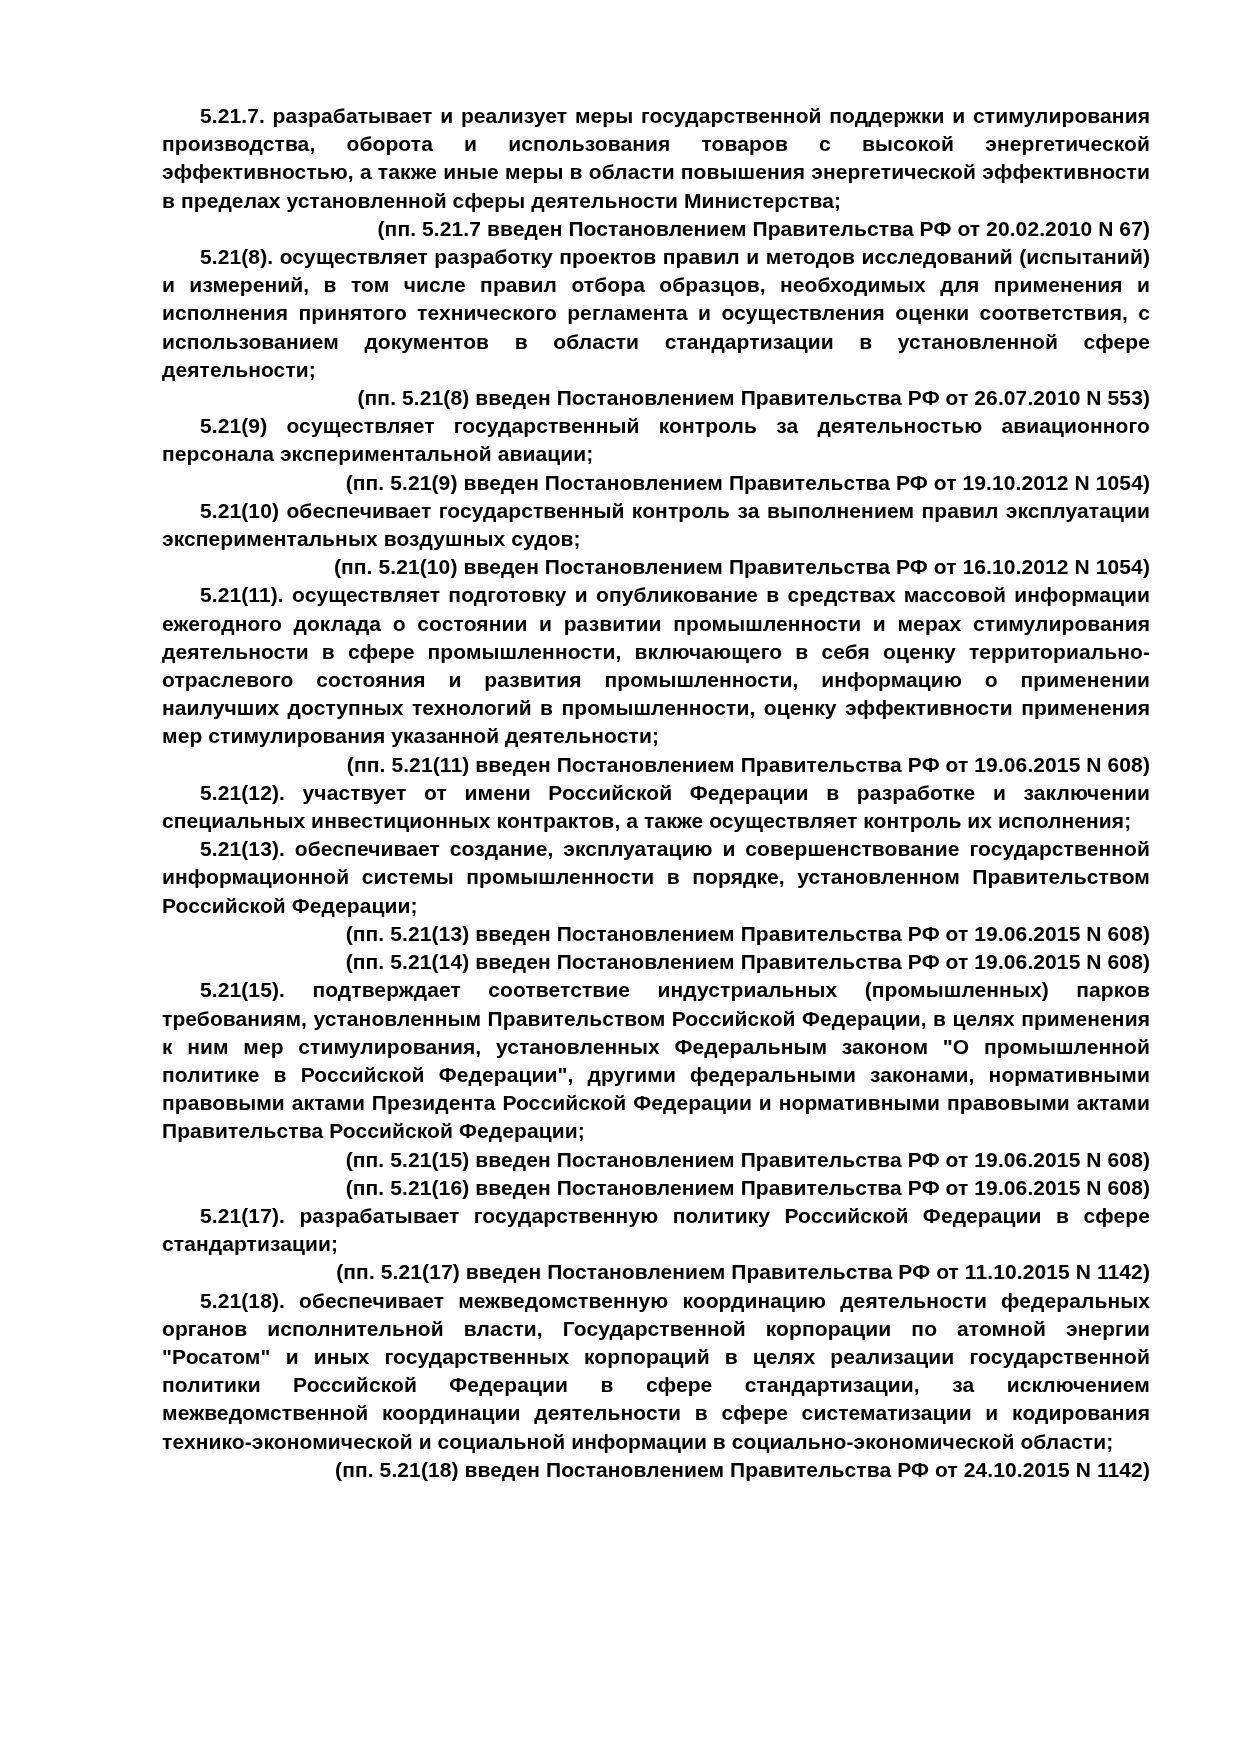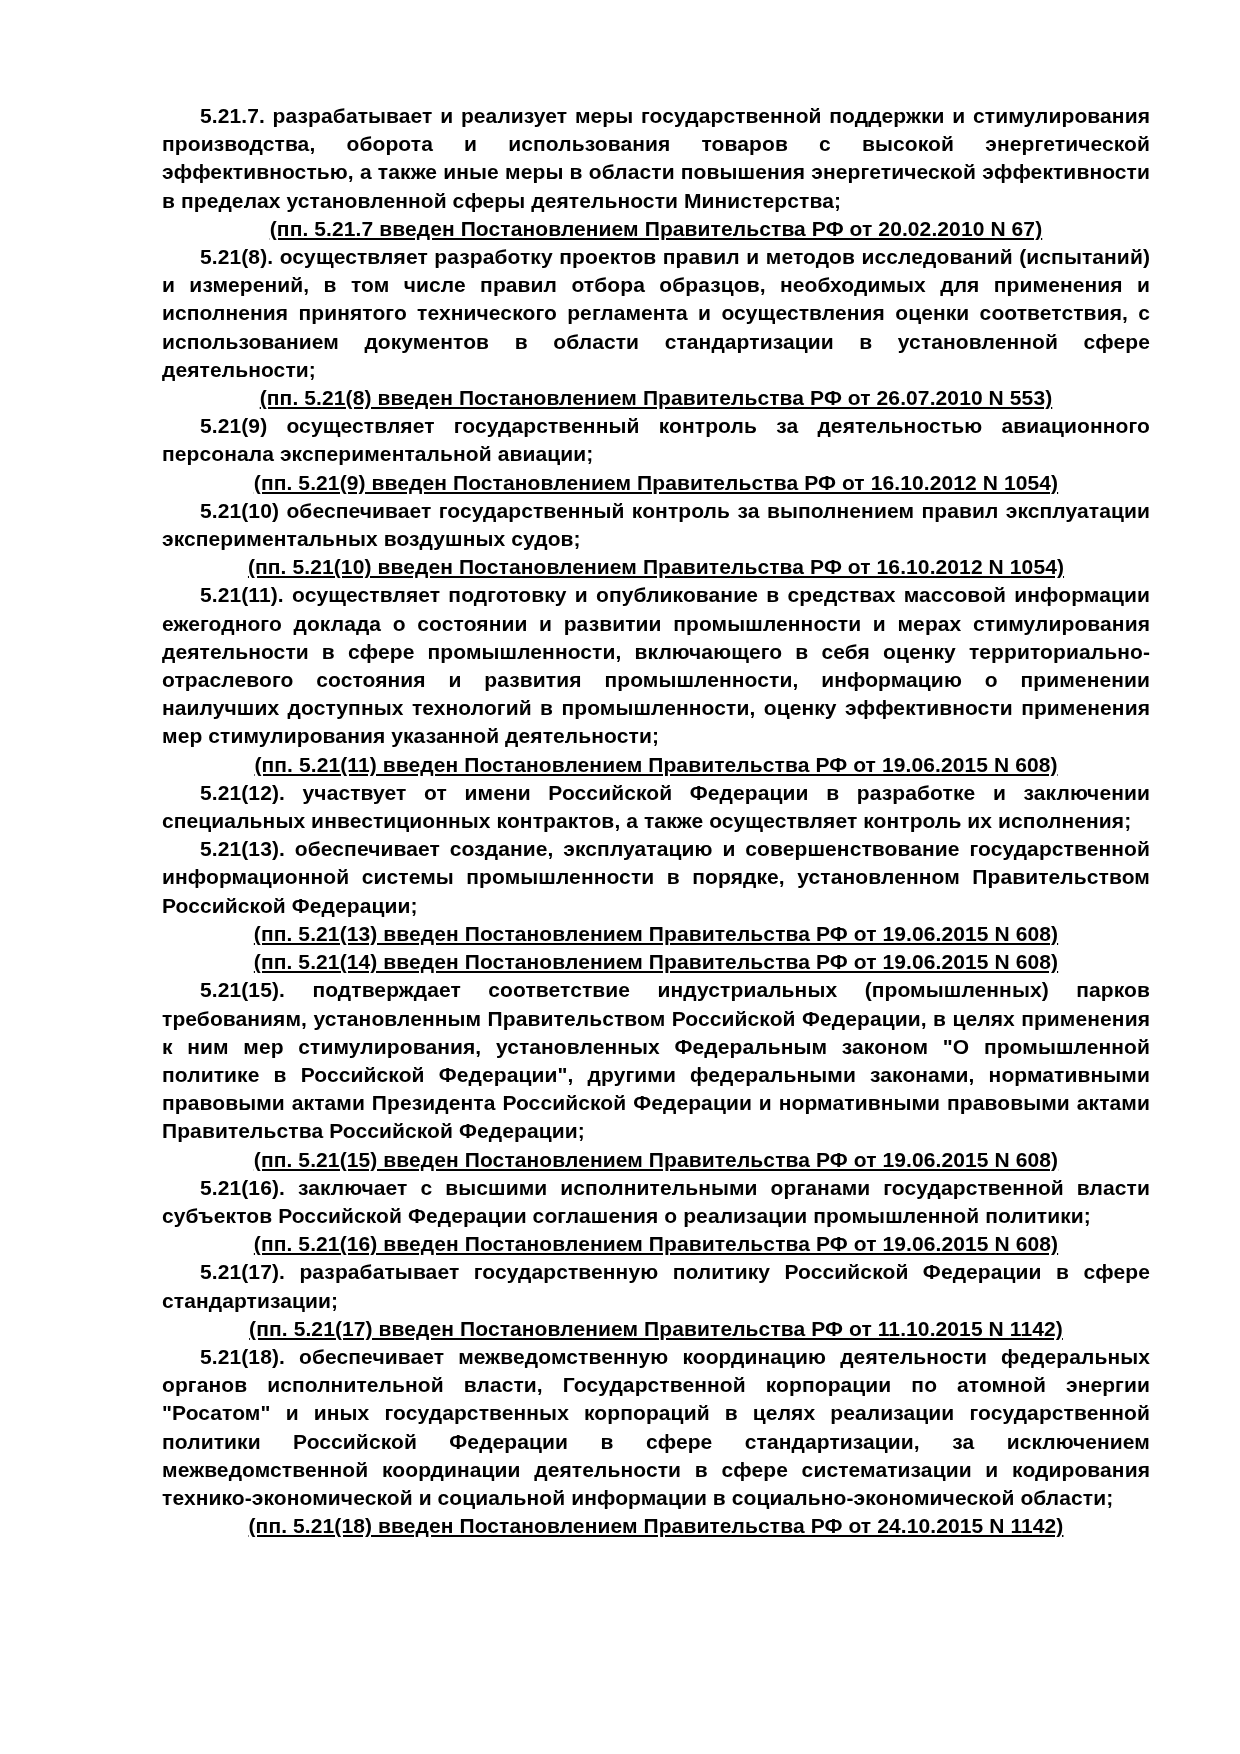--- a/index.html
+++ b/index.html
@@ -25,46 +25,44 @@
   .page p {
     margin: 0;
     padding: 0;
   }
   .page p.item {
     text-align: justify;
     text-align-last: left;
     text-indent: 38px;
   }
   .page p.note {
-    text-align: center;
+    text-align: right;
     text-indent: 0;
-    text-decoration: underline;
   }
 </style>
 </head>
 <body>
 
 <div class="page">
   <div id="text-column">
       <p class="item">5.21.7. разрабатывает и реализует меры государственной поддержки и стимулирования производства, оборота и использования товаров с высокой энергетической эффективностью, а также иные меры в области повышения энергетической эффективности в пределах установленной сферы деятельности Министерства;</p>
       <p class="note">(пп. 5.21.7 введен Постановлением Правительства РФ от 20.02.2010 N 67)</p>
       <p class="item">5.21(8). осуществляет разработку проектов правил и методов исследований (испытаний) и измерений, в том числе правил отбора образцов, необходимых для применения и исполнения принятого технического регламента и осуществления оценки соответствия, с использованием документов в области стандартизации в установленной сфере деятельности;</p>
       <p class="note">(пп. 5.21(8) введен Постановлением Правительства РФ от 26.07.2010 N 553)</p>
       <p class="item">5.21(9) осуществляет государственный контроль за деятельностью авиационного персонала экспериментальной авиации;</p>
-      <p class="note">(пп. 5.21(9) введен Постановлением Правительства РФ от 16.10.2012 N 1054)</p>
+      <p class="note">(пп. 5.21(9) введен Постановлением Правительства РФ от 19.10.2012 N 1054)</p>
       <p class="item">5.21(10) обеспечивает государственный контроль за выполнением правил эксплуатации экспериментальных воздушных судов;</p>
       <p class="note">(пп. 5.21(10) введен Постановлением Правительства РФ от 16.10.2012 N 1054)</p>
       <p class="item">5.21(11). осуществляет подготовку и опубликование в средствах массовой информации ежегодного доклада о состоянии и развитии промышленности и мерах стимулирования деятельности в сфере промышленности, включающего в себя оценку территориально-отраслевого состояния и развития промышленности, информацию о применении наилучших доступных технологий в промышленности, оценку эффективности применения мер стимулирования указанной деятельности;</p>
       <p class="note">(пп. 5.21(11) введен Постановлением Правительства РФ от 19.06.2015 N 608)</p>
       <p class="item">5.21(12). участвует от имени Российской Федерации в разработке и заключении специальных инвестиционных контрактов, а также осуществляет контроль их исполнения;</p>
       <p class="item">5.21(13). обеспечивает создание, эксплуатацию и совершенствование государственной информационной системы промышленности в порядке, установленном Правительством Российской Федерации;</p>
       <p class="note">(пп. 5.21(13) введен Постановлением Правительства РФ от 19.06.2015 N 608)</p>
       <p class="note">(пп. 5.21(14) введен Постановлением Правительства РФ от 19.06.2015 N 608)</p>
       <p class="item">5.21(15). подтверждает соответствие индустриальных (промышленных) парков требованиям, установленным Правительством Российской Федерации, в целях применения к ним мер стимулирования, установленных Федеральным законом "О промышленной политике в Российской Федерации", другими федеральными законами, нормативными правовыми актами Президента Российской Федерации и нормативными правовыми актами Правительства Российской Федерации;</p>
       <p class="note">(пп. 5.21(15) введен Постановлением Правительства РФ от 19.06.2015 N 608)</p>
-      <p class="item">5.21(16). заключает с высшими исполнительными органами государственной власти субъектов Российской Федерации соглашения о реализации промышленной политики;</p>
       <p class="note">(пп. 5.21(16) введен Постановлением Правительства РФ от 19.06.2015 N 608)</p>
       <p class="item">5.21(17). разрабатывает государственную политику Российской Федерации в сфере стандартизации;</p>
       <p class="note">(пп. 5.21(17) введен Постановлением Правительства РФ от 11.10.2015 N 1142)</p>
       <p class="item">5.21(18). обеспечивает межведомственную координацию деятельности федеральных органов исполнительной власти, Государственной корпорации по атомной энергии "Росатом" и иных государственных корпораций в целях реализации государственной политики Российской Федерации в сфере стандартизации, за исключением межведомственной координации деятельности в сфере систематизации и кодирования технико-экономической и социальной информации в социально-экономической области;</p>
       <p class="note">(пп. 5.21(18) введен Постановлением Правительства РФ от 24.10.2015 N 1142)</p>
     </div>
 </div>
 
 </body></html>

